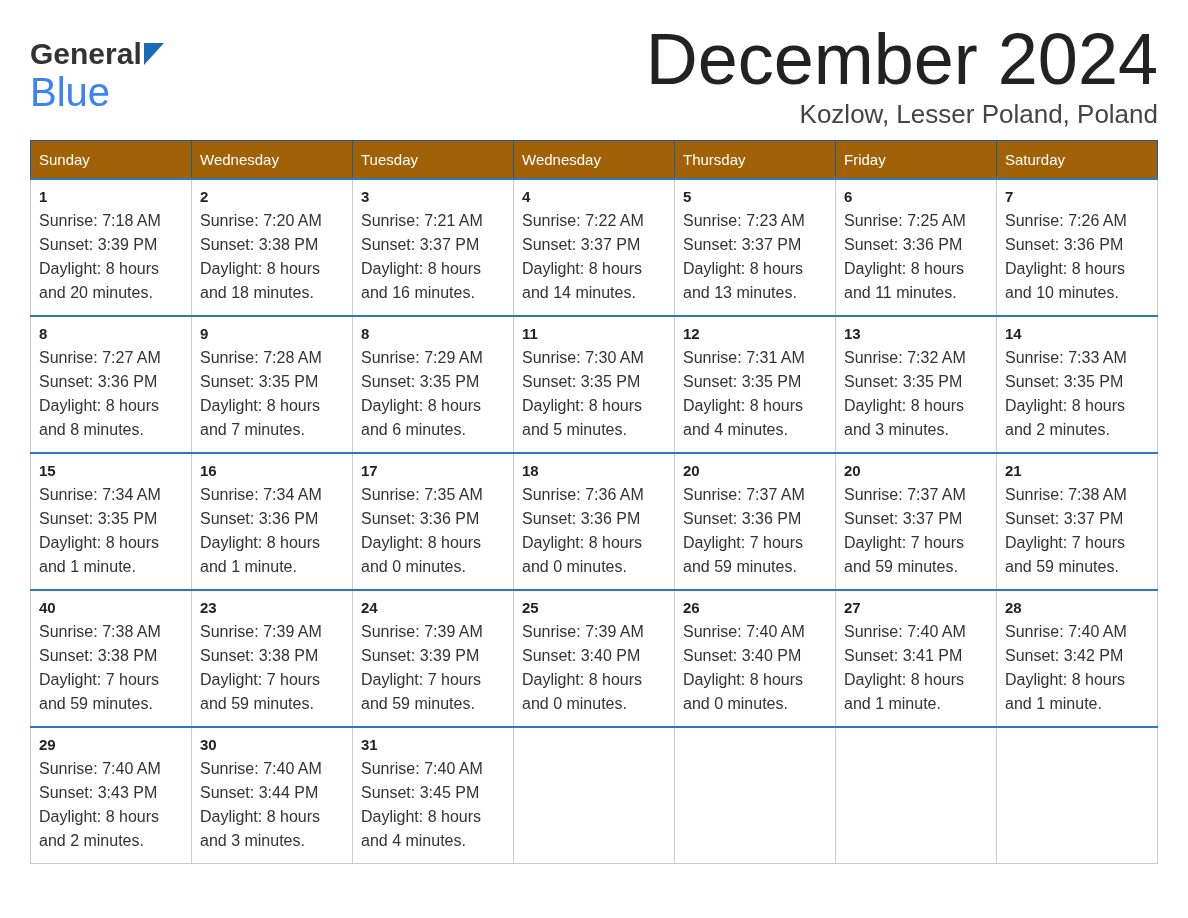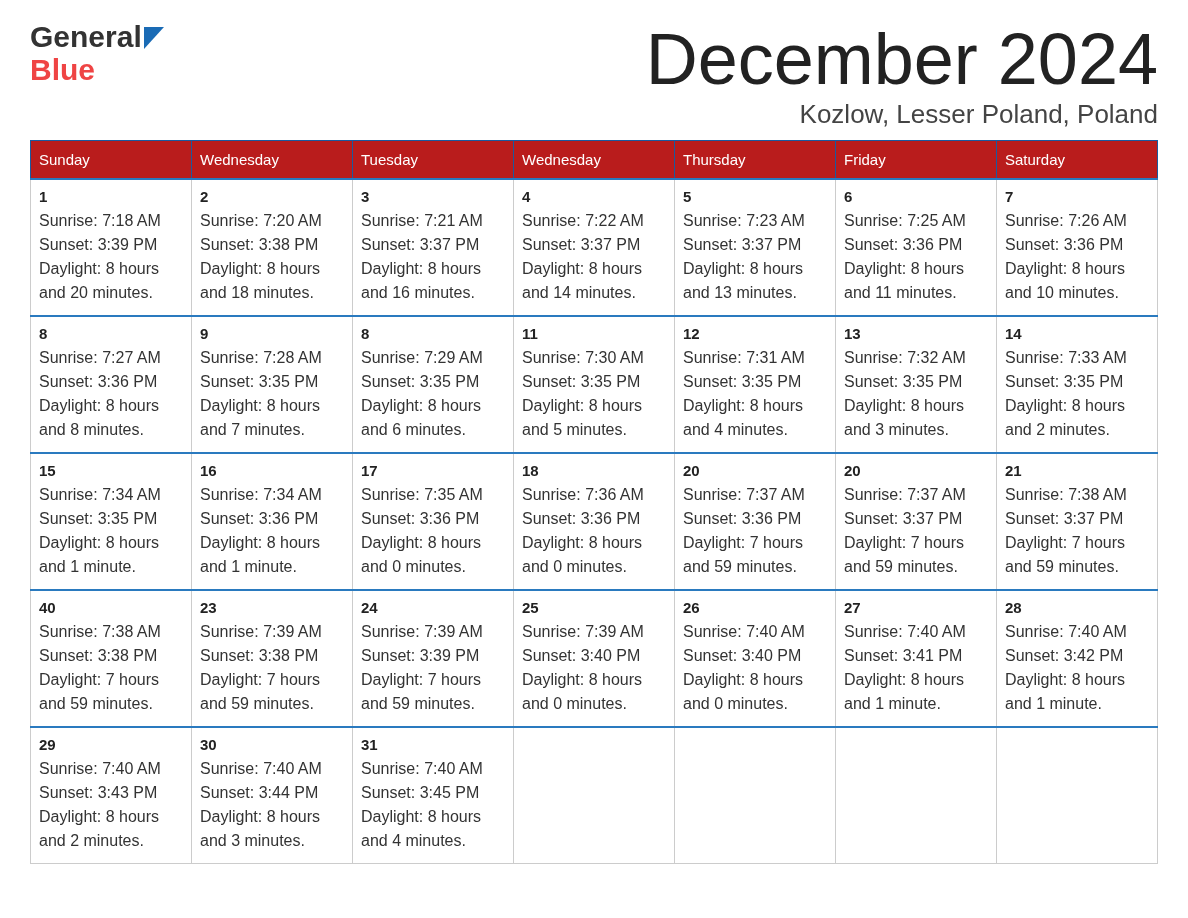--- a/index.html
+++ b/index.html
@@ -7,21 +7,21 @@
       font-family: Arial, sans-serif;
       background: #fff;
       padding: 20px 30px;
       width: 1188px;
       min-height: 918px;
     }
 
     .header {
       display: flex;
       justify-content: space-between;
-      align-items: flex-start;
+      align-items: center;
       margin-bottom: 10px;
     }
 
     .title-section {
       text-align: right;
     }
 
     .month-title {
       font-size: 72px;
       font-weight: normal;
@@ -35,21 +35,21 @@
       font-style: normal;
     }
 
     .calendar {
       width: 100%;
       border-collapse: collapse;
       margin-top: 10px;
     }
 
     .calendar thead tr th {
-      background-color: #b91c1c;
+      background-color: #a16207;
       color: #fff;
       padding: 10px 8px;
       font-size: 15px;
       font-weight: normal;
       text-align: left;
       border: 1px solid #1a5a9f;
     }
 
     .calendar tbody tr td {
       vertical-align: top;
@@ -79,23 +79,23 @@
       line-height: 1.5;
     }
 
     .general-text {
       font-size: 30px;
       font-weight: bold;
       color: #333;
     }
 
     .blue-text {
-      font-size: 30px;
-      font-weight: bold;
-      color: #ef4444;
+      font-size: 40px;
+      font-weight: normal;
+      color: #3b82f6;
     }
 
     .logo-wrapper {
       display: flex;
       flex-direction: column;
       line-height: 1.1;
     }
 
     .row1 {
       display: flex;

